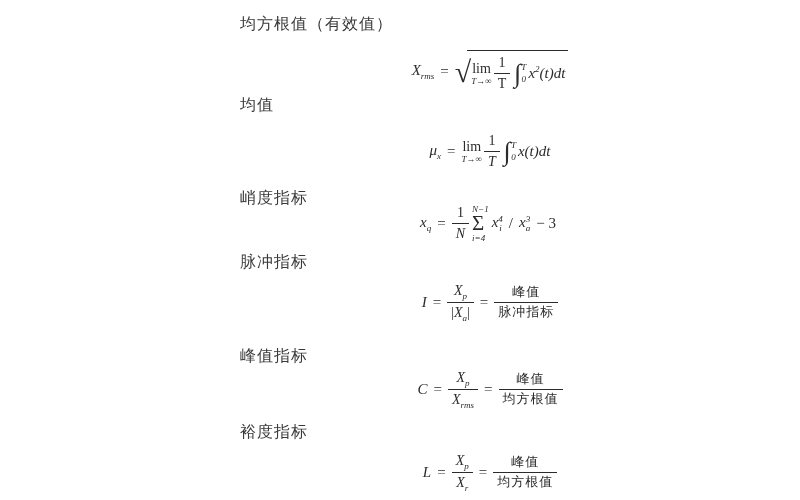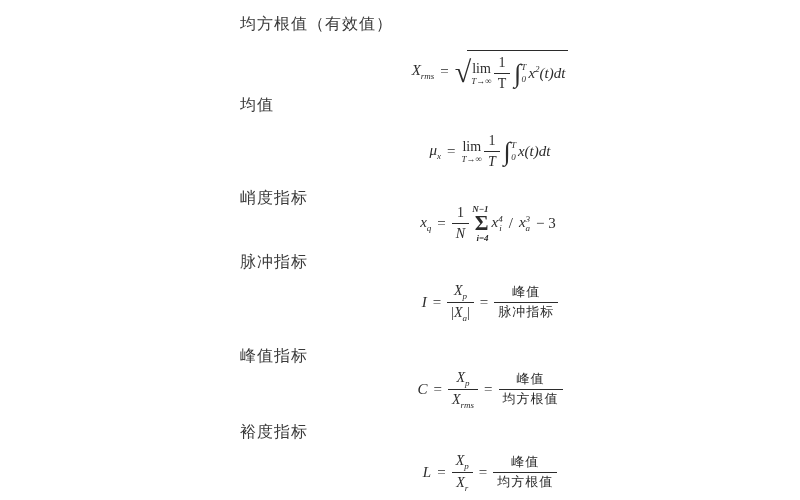--- a/index.html
+++ b/index.html
@@ -23,21 +23,21 @@
   sub,sup{font-size:9px;line-height:1;font-style:italic;}
   .frac{display:inline-flex;flex-direction:column;align-items:center;font-size:14px;line-height:1.3;vertical-align:middle;}
   .frac .num{align-self:stretch;text-align:center;border-bottom:1px solid #2b2b2b;padding:0 4px 1px 4px;}
   .frac .den{padding:1px 4px 0 4px;}
   .cjk{font-style:normal;font-weight:400;font-family:"Liberation Sans",sans-serif;font-size:13px;letter-spacing:1px;}
   .lim{display:inline-flex;flex-direction:column;align-items:center;line-height:1;font-size:14px;}
   .lim .limtop{font-style:normal;}
   .lim .limbot{font-size:9px;font-style:italic;margin-top:1px;}
   .int{font-style:normal;font-size:26px;line-height:1;margin-left:2px;}
   .intlims{display:inline-flex;flex-direction:column;line-height:1.3;font-size:9px;margin-left:-2px;font-style:italic;}
-  .sum{display:inline-flex;flex-direction:column;align-items:flex-end;line-height:1;margin:0 1px;font-weight:bold;}
+  .sum{display:inline-flex;flex-direction:column;align-items:flex-start;line-height:1;margin:0 1px;}
   .sum .ssym{font-style:normal;font-size:21px;line-height:0.95;}
   .sum .stop,.sum .sbot{font-size:9px;font-style:italic;}
   .supsub{display:inline-flex;flex-direction:column;line-height:1.1;vertical-align:middle;}
   .sqrt{display:inline-flex;align-items:center;}
   .radical{font-style:normal;font-size:30px;line-height:1;margin-right:-4px;align-self:stretch;display:flex;align-items:center;}
   .sqrt-body{border-top:1px solid #2b2b2b;display:inline-flex;align-items:center;gap:2px;padding:3px 3px 0 4px;}
 </style>
 </head>
 <body>
 

